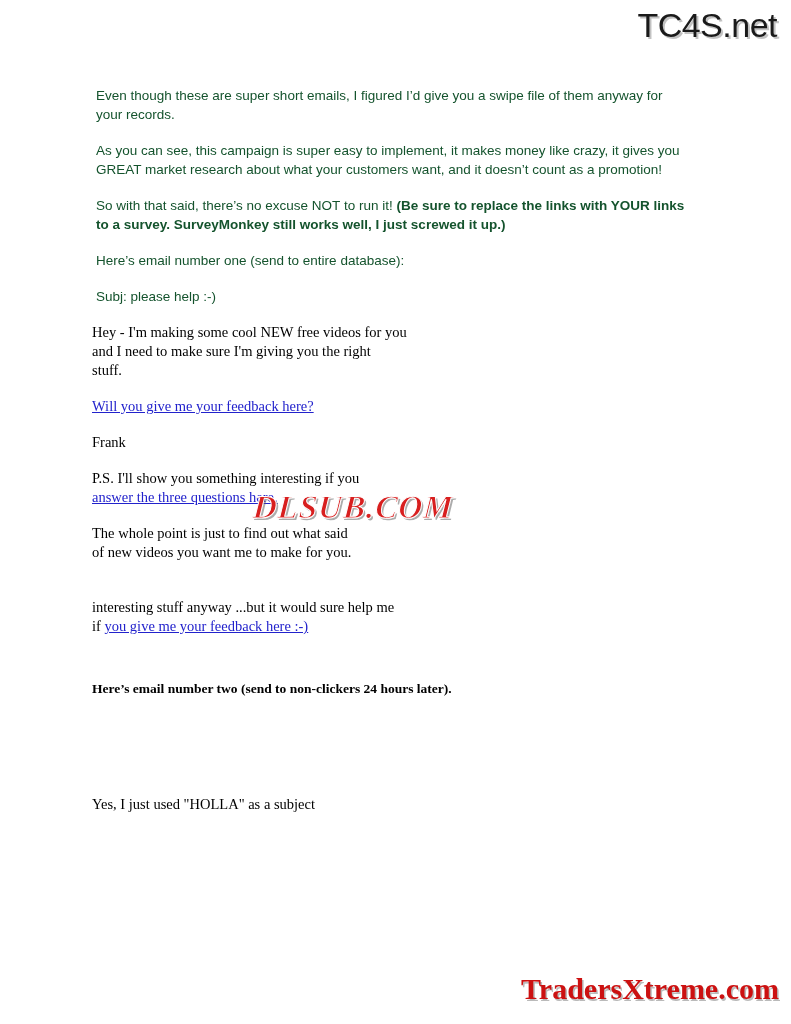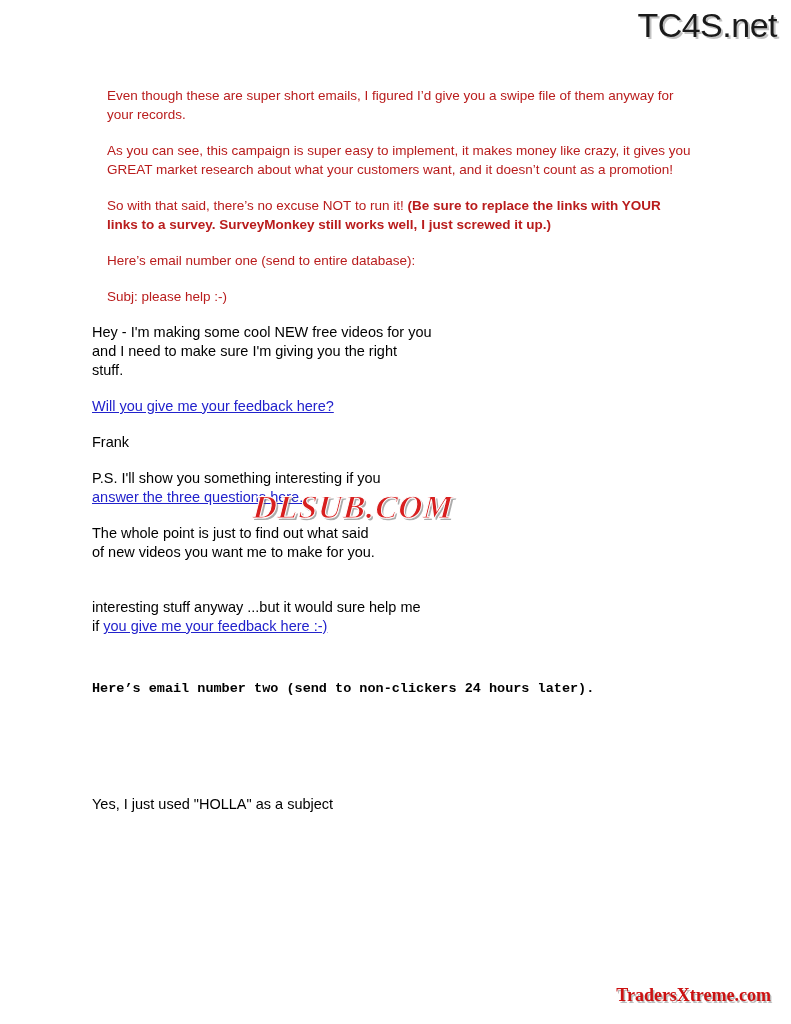--- a/index.html
+++ b/index.html
@@ -34,42 +34,42 @@
     position: absolute;
     left: 92px;
     top: 86px;
     width: 600px;
   }
 
   .p-sans {
     font-family: "Liberation Sans", sans-serif;
     font-size: 13.5px;
     line-height: 19px;
-    margin: 0 0 17px 15px;
-    color: #b91c1c;
+    margin: 0 0 17px 4px;
+    color: #14532d;
   }
   .p-serif {
-    font-family: Liberation Sans, sans-serif;
+    font-family: Liberation Serif, serif;
     font-size: 14.5px;
     line-height: 19px;
     margin: 0 0 17px 0;
     color: #000;
   }
   .bold { font-weight: bold; }
 
   a.link {
     color: #2222cc;
     text-decoration: underline;
   }
 
   .spacer-lg { height: 26px; }
   .spacer-xl { height: 40px; }
 
   .heading-two {
-    font-family: Liberation Mono, monospace;
+    font-family: Liberation Serif, serif;
     font-size: 13.5px;
     font-weight: bold;
     line-height: 19px;
     margin: 0 0 17px 0;
   }
 
   .subj-underline {
     font-family: "Liberation Serif", serif;
     font-size: 14.5px;
     line-height: 21px;
@@ -92,24 +92,24 @@
     letter-spacing: 1px;
     -webkit-text-stroke: 1px #ffffff;
     text-shadow: 2px 2px 0 rgba(90,90,90,0.5);
     transform: skewX(-4deg);
     pointer-events: none;
   }
 
   
   .footer-brand {
     position: absolute;
-    right: 20px;
+    right: 12px;
     bottom: 18px;
     font-family: "Liberation Serif", serif;
-    font-size: 18px;
+    font-size: 30px;
     font-weight: bold;
     color: #cc1111;
     text-shadow: 1.5px 1.5px 0 rgba(130,130,130,0.55);
   }
 </style>
 </head>
 <body>
 
 <div class="header-brand">TC4S.net</div>
 

